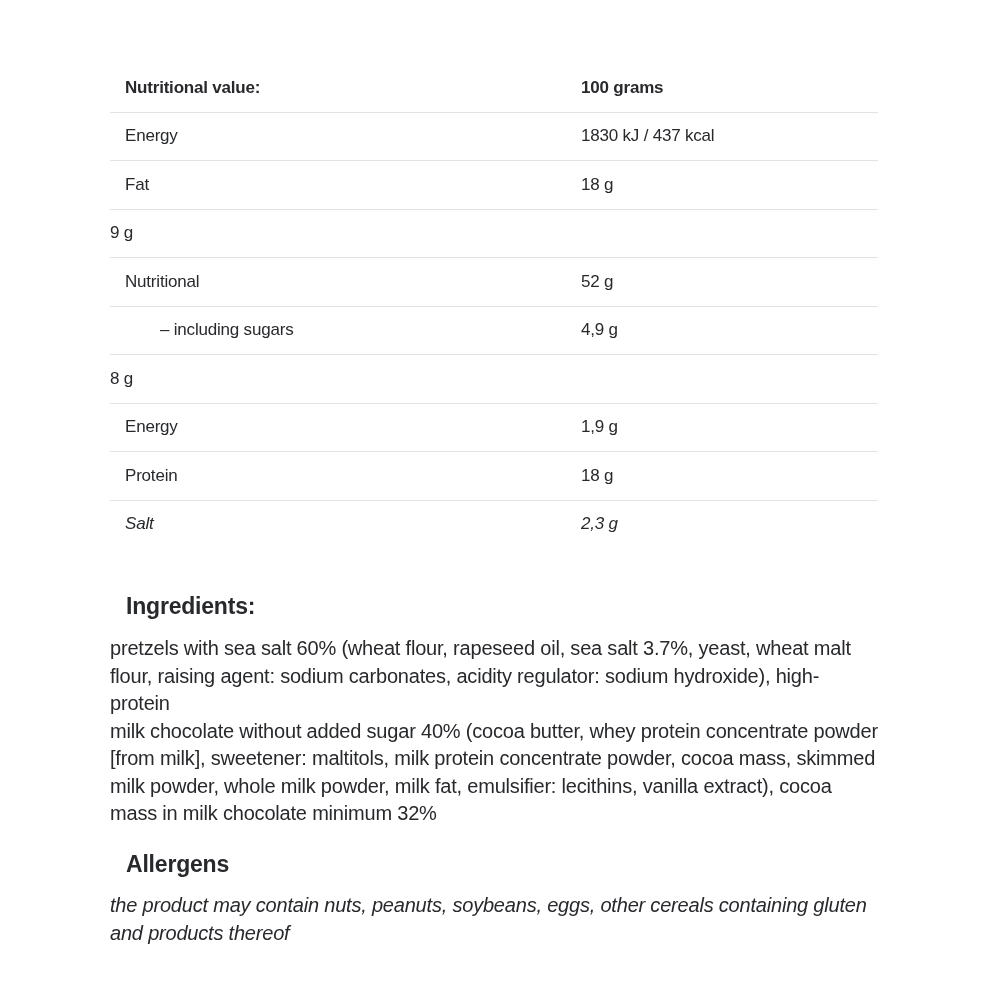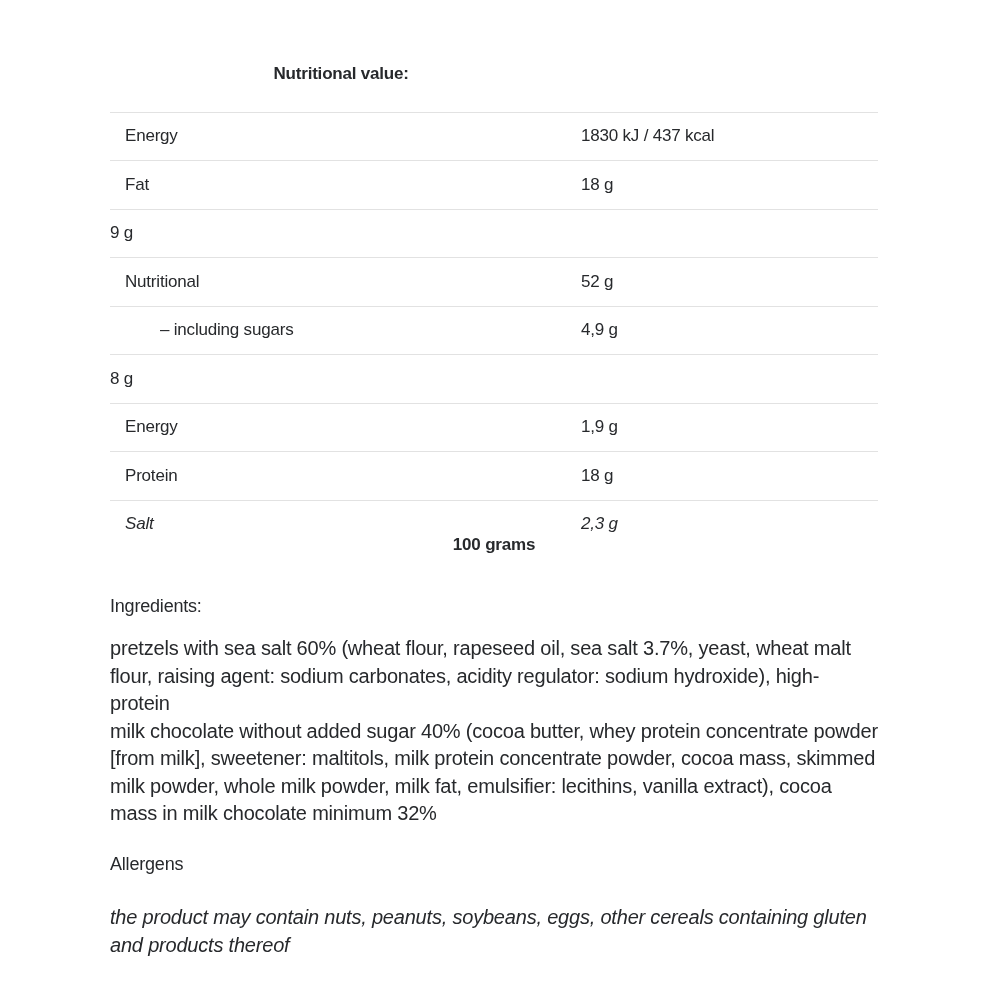--- a/index.html
+++ b/index.html
@@ -44,43 +44,42 @@
   }
   .nrow.indent .c1 {
     padding-left: 50px;
   }
   .nrow .c2 {
     flex: 1 1 auto;
     white-space: nowrap;
   }
   .nrow.header {
     font-weight: 700;
-    flex-direction: column;
   }
   
   .section-heading {
-    font-size: 18px;
-    font-weight: 400;
+    font-size: 23px;
+    font-weight: 700;
     line-height: 22px;
-    margin: 0;
+    margin: 16px;
     letter-spacing: -0.2px;
   }
   .ingredients-heading { margin-top: 47px; }
   .body-text {
     font-size: 20px;
     line-height: 27.5px;
     letter-spacing: -0.2px;
     margin: 18px 0 0 0;
     white-space: pre-line;
   }
   .allergens-heading { margin-top: 25px; }
   .allergens-text {
     font-style: italic;
     line-height: 28px;
-    margin-top: 28px;
+    margin-top: 16px;
   }
 </style>
 </head>
 <body>
 
 <div class="content">
 
   <div class="ntable">
     <div class="nrow header">
       <div class="c1">Nutritional value:</div>

